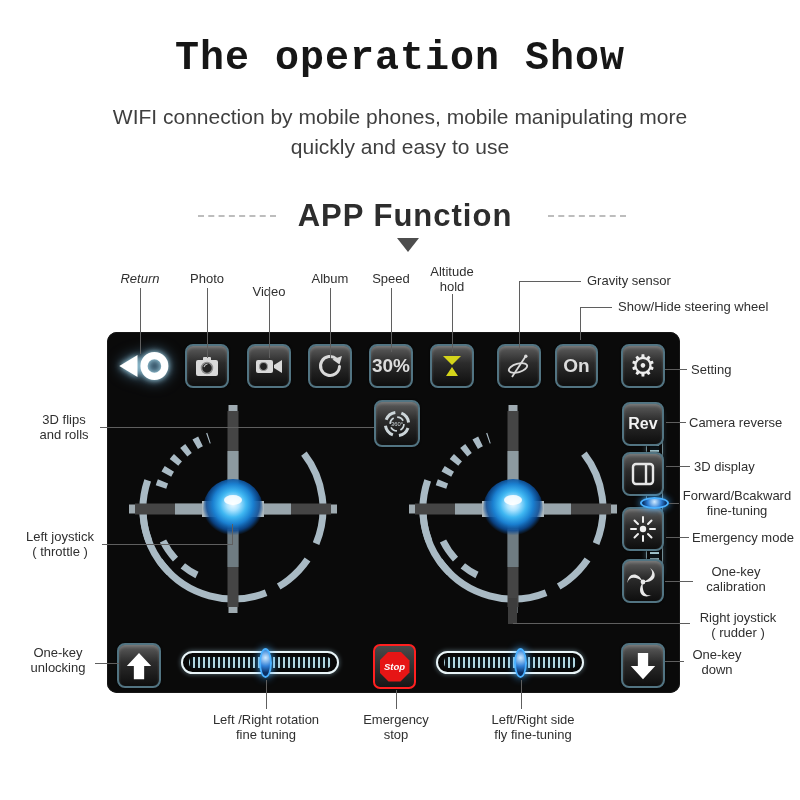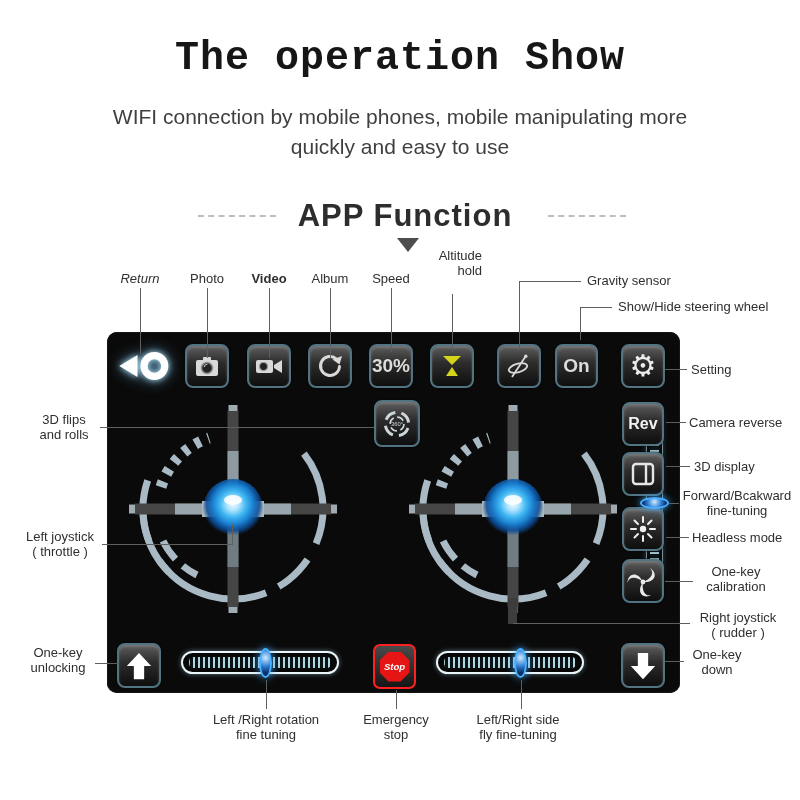--- a/index.html
+++ b/index.html
@@ -75,24 +75,24 @@
 <div class="abs page-title">The operation Show</div>
 <div class="abs subtitle">WIFI connection by mobile phones, mobile manipulating more
 quickly and easy to use</div>
 <div class="abs section-heading">APP Function</div>
 <div class="abs dash" style="left:198px;"></div>
 <div class="abs dash" style="left:548px;"></div>
 <div class="abs tri-down"></div>
 
 <div class="abs lbl ctr" style="left:110px;top:271px;width:60px;font-style:italic;">Return</div>
 <div class="abs lbl ctr" style="left:177px;top:271px;width:60px;">Photo</div>
-<div class="abs lbl ctr" style="left:239px;top:271px;width:60px;font-weight:bold;">Video</div>
+<div class="abs lbl ctr" style="left:239px;top:284px;width:60px;">Video</div>
 <div class="abs lbl ctr" style="left:300px;top:271px;width:60px;">Album</div>
 <div class="abs lbl ctr" style="left:361px;top:271px;width:60px;">Speed</div>
-<div class="abs lbl ctr" style="left:422px;top:248px;width:60px;text-align:right;">Altitude
+<div class="abs lbl ctr" style="left:422px;top:264px;width:60px;">Altitude
 hold</div>
 <div class="abs lbl" style="left:587px;top:273px;white-space:nowrap;">Gravity sensor</div>
 <div class="abs lbl" style="left:618px;top:299px;white-space:nowrap;">Show/Hide steering wheel</div>
 
 <div class="abs vline" style="left:140px;top:288px;height:66px;"></div>
 <div class="abs vline" style="left:207px;top:288px;height:70px;"></div>
 <div class="abs vline" style="left:269px;top:288px;height:70px;"></div>
 <div class="abs vline" style="left:330px;top:288px;height:70px;"></div>
 <div class="abs vline" style="left:391px;top:288px;height:64px;"></div>
 <div class="abs vline" style="left:452px;top:294px;height:58px;"></div>
@@ -111,42 +111,42 @@
 <div class="abs hline" style="left:100px;top:427px;width:274px;"></div>
 <div class="abs hline" style="left:102px;top:544px;width:131px;"></div>
 <div class="abs vline" style="left:232px;top:524px;height:21px;"></div>
 <div class="abs hline" style="left:95px;top:663px;width:24px;"></div>
 
 <div class="abs lbl" style="left:691px;top:362px;white-space:nowrap;">Setting</div>
 <div class="abs lbl" style="left:689px;top:415px;white-space:nowrap;">Camera reverse</div>
 <div class="abs lbl" style="left:694px;top:459px;white-space:nowrap;">3D display</div>
 <div class="abs lbl ctr" style="left:678px;top:488px;width:118px;">Forward/Bcakward
 fine-tuning</div>
-<div class="abs lbl" style="left:692px;top:530px;white-space:nowrap;">Headless mode</div>
+<div class="abs lbl" style="left:692px;top:530px;white-space:nowrap;">Emergency mode</div>
 <div class="abs lbl ctr" style="left:698px;top:564px;width:76px;">One-key
 calibration</div>
 <div class="abs lbl ctr" style="left:694px;top:610px;width:88px;">Right joystick
 ( rudder )</div>
 <div class="abs lbl ctr" style="left:686px;top:647px;width:62px;">One-key
 down</div>
 
 <div class="abs hline" style="left:665px;top:369px;width:22px;"></div>
 <div class="abs hline" style="left:666px;top:422px;width:20px;"></div>
 <div class="abs hline" style="left:666px;top:466px;width:24px;"></div>
 <div class="abs hline" style="left:669px;top:503px;width:10px;"></div>
 <div class="abs hline" style="left:666px;top:537px;width:23px;"></div>
 <div class="abs hline" style="left:665px;top:581px;width:28px;"></div>
 <div class="abs hline" style="left:513px;top:623px;width:177px;"></div>
 <div class="abs hline" style="left:665px;top:661px;width:19px;"></div>
 
 <div class="abs lbl ctr" style="left:196px;top:712px;width:140px;">Left /Right rotation
 fine tuning</div>
 <div class="abs lbl ctr" style="left:346px;top:712px;width:100px;">Emergency
 stop</div>
-<div class="abs lbl ctr" style="left:448px;top:712px;width:140px;">Left/Right side
+<div class="abs lbl ctr" style="left:463px;top:712px;width:140px;">Left/Right side
 fly fine-tuning</div>
 
 <div class="abs vline" style="left:266px;top:680px;height:29px;"></div>
 <div class="abs vline" style="left:396px;top:690px;height:19px;"></div>
 <div class="abs vline" style="left:521px;top:680px;height:29px;"></div>
 
 <div class="abs panel"></div>
 
 <div class="abs glow-ic" style="left:118px;top:347px;z-index:4;">
   <svg width="52" height="38" viewBox="0 0 40 29">

